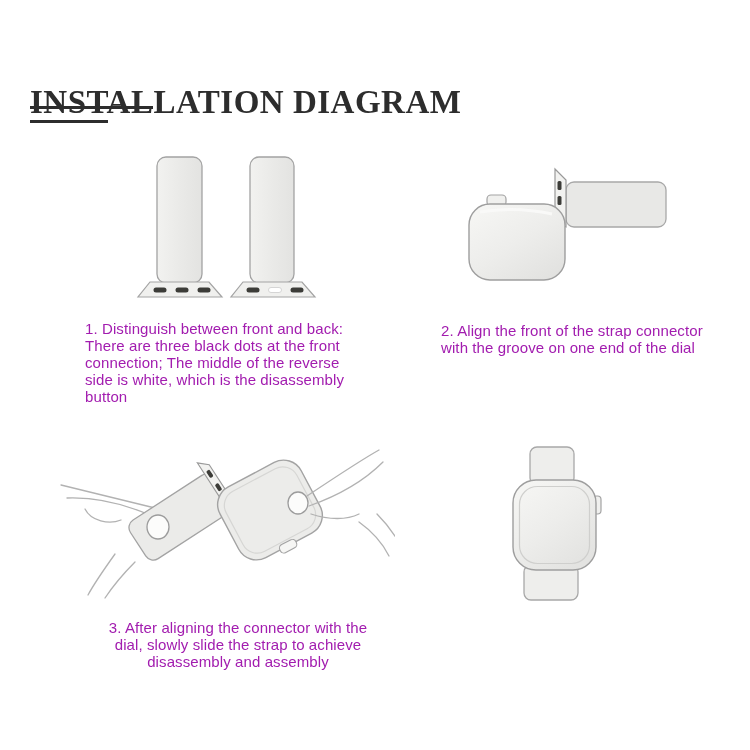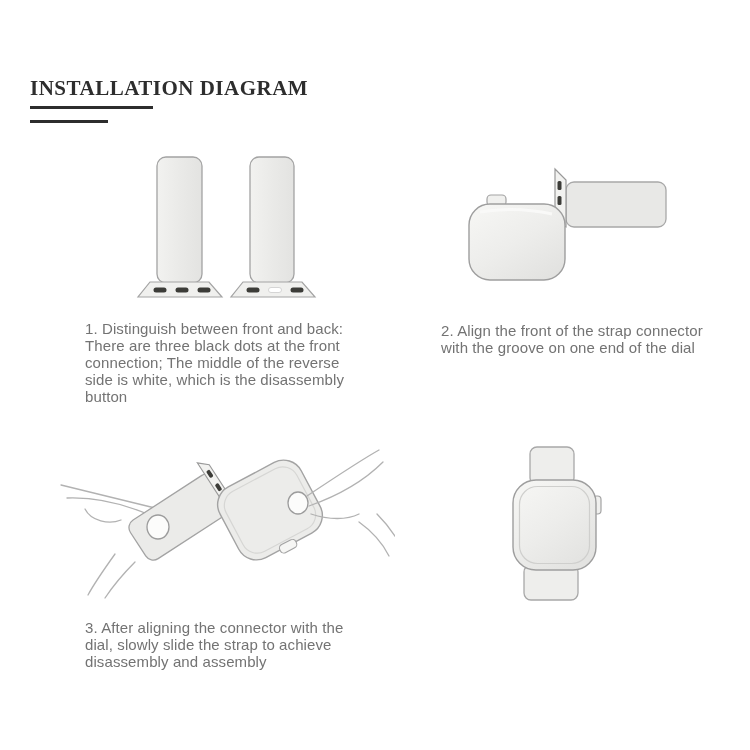--- a/index.html
+++ b/index.html
@@ -3,33 +3,33 @@
 <meta charset="utf-8">
 <style>
   html,body{margin:0;padding:0;background:#ffffff;}
   .page{
     position:relative;width:750px;height:750px;background:#ffffff;
     font-family:"Liberation Sans", sans-serif;overflow:hidden;
   }
   .title{
     position:absolute;left:30px;top:62px;
     font-family:"Liberation Serif", serif;font-weight:700;
-    font-size:21px;letter-spacing:0.5px;color:#2d2d2d;white-space:nowrap;
+    font-size:33px;letter-spacing:0.5px;color:#2d2d2d;white-space:nowrap;
   }
   .rule{position:absolute;background:#2d2d2d;height:3px;}
   .rule-long{left:30px;top:106px;width:123px;}
   .rule-short{left:30px;top:120px;width:78px;}
   .figure{position:absolute;}
   .caption{
-    position:absolute;font-size:15px;line-height:17px;color:#737373;
+    position:absolute;font-size:15px;line-height:17px;color:#a21caf;
     white-space:pre-line;letter-spacing:0.1px;
   }
   .cap-1{left:85px;top:305px;width:320px;}
   .cap-2{left:417px;top:307px;width:330px;margin-left:24px;}
-  .cap-3{left:85px;top:604px;width:320px;}
+  .cap-3{left:78px;top:604px;width:320px;text-align:center;}
   .cap-4{left:417px;top:604px;width:320px;}
   svg{display:block;}
 </style>
 </head>
 <body>
 
 <div class="page">
 
   <h1 class="title">INSTALLATION DIAGRAM</h1>
   <div class="rule rule-long"></div>

